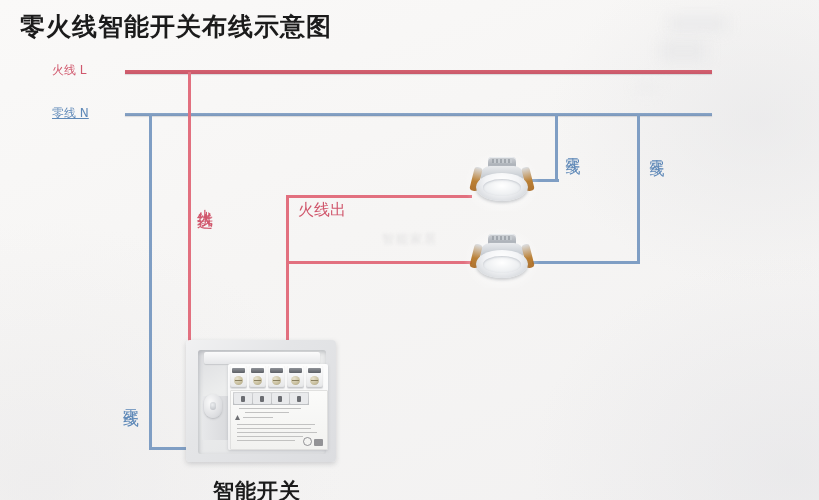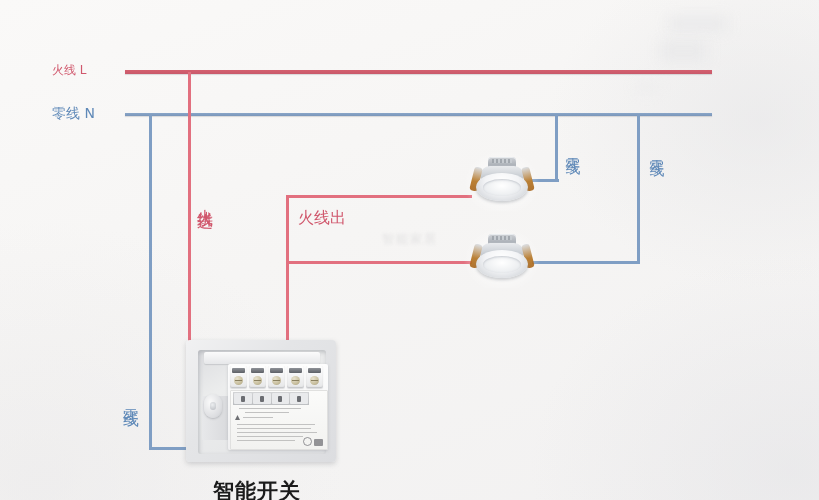--- a/index.html
+++ b/index.html
@@ -115,43 +115,44 @@
 </head>
 <body>
 
 <div id="stage">
 
   <div class="blob" style="left:668px;top:16px;width:60px;height:16px;"></div>
   <div class="blob" style="left:660px;top:40px;width:48px;height:22px;"></div>
   <div class="blob" style="left:636px;top:82px;width:22px;height:10px;opacity:.6;"></div>
   <div class="wm" style="left:382px;top:231px;">智能家居</div>
 
+  <div id="title">零火线智能开关布线示意图</div>
 
   <div class="w live-bus shadow-h" style="left:125px;top:70px;width:587px;height:4px;"></div>
 
   <div class="w neutral-bus shadow-h" style="left:125px;top:113px;width:587px;height:3px;"></div>
 
   <div class="lbl lbl-red" style="left:52px;top:62px;font-size:12px;">火线 L</div>
-  <div class="lbl lbl-blue" style="left:52px;top:105px;font-size:14px;">零线 N</div>
+  <div class="lbl lbl-blue" style="left:52px;top:105px;font-size:12px;text-decoration:underline;">零线 N</div>
 
   <div class="w live" style="left:188px;top:72px;width:3px;height:343px;"></div>
 
   <div class="w live" style="left:188px;top:412px;width:112px;height:3px;"></div>
 
   <div class="w live" style="left:297px;top:374px;width:3px;height:40px;"></div>
 
   <div class="lbl lbl-red lbl-v" style="left:196px;top:196px;font-size:16px;line-height:18px;">火线进</div>
 
   <div class="w live" style="left:286px;top:196px;width:3px;height:180px;"></div>
 
   <div class="w live" style="left:286px;top:195px;width:186px;height:3px;"></div>
 
   <div class="w live" style="left:286px;top:261px;width:186px;height:3px;"></div>
 
-  <div class="lbl lbl-red" style="left:298px;top:208px;font-size:16px;">火线出</div>
+  <div class="lbl lbl-red" style="left:298px;top:200px;font-size:16px;">火线出</div>
 
   <div class="w neutral" style="left:149px;top:115px;width:3px;height:335px;"></div>
 
   <div class="w neutral" style="left:149px;top:447px;width:170px;height:3px;"></div>
 
   <div class="w neutral" style="left:316px;top:373px;width:3px;height:76px;"></div>
 
   <div class="lbl lbl-blue lbl-v" style="left:122px;top:396px;font-size:16px;line-height:18px;">零线</div>
 
   <div class="w neutral" style="left:532px;top:179px;width:27px;height:3px;"></div>

